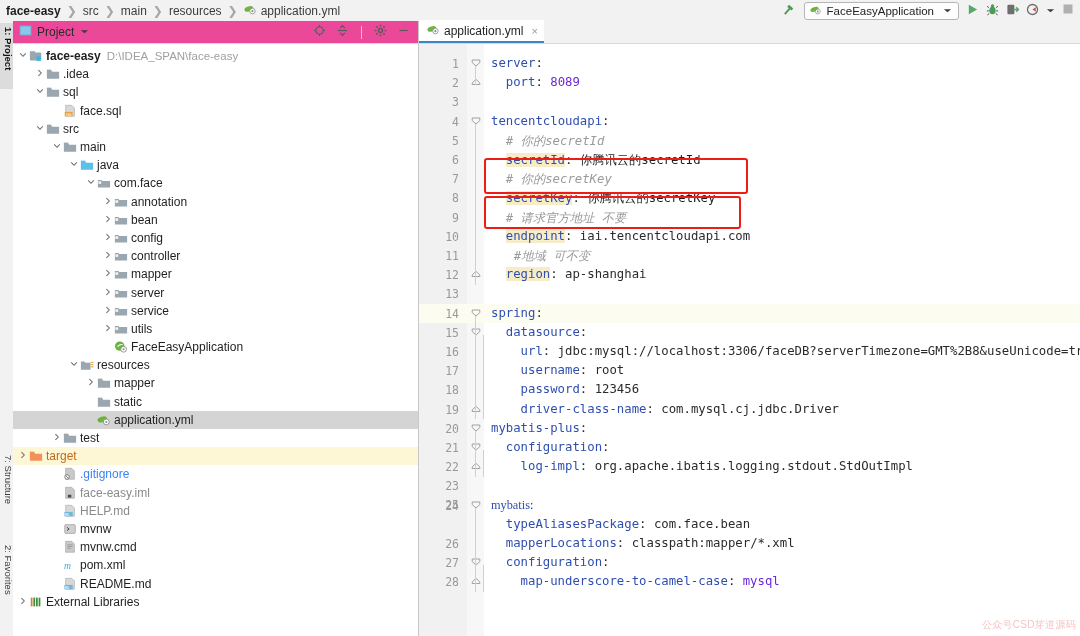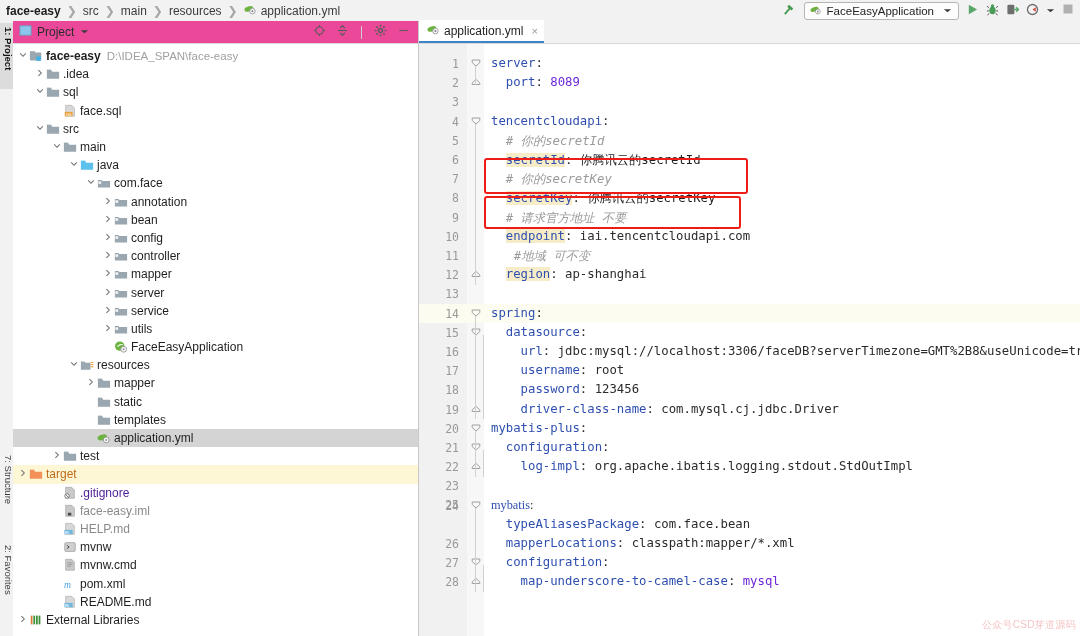--- a/index.html
+++ b/index.html
@@ -70,21 +70,21 @@
   .arrow{
     width:11px;min-width:11px;display:inline-block;text-align:center;
     color:#6e6e6e;font-size:9px;line-height:1;
   }
   .ico{width:15px;min-width:15px;display:flex;align-items:center;justify-content:center;margin-right:3px;}
   .lbl{color:#1f1f1f;}
   .lbl.bold{font-weight:bold;}
   .path{color:#a0a0a0;margin-left:6px;font-size:11.5px;}
   .lbl.orange{color:#c06a1b;}
   .lbl.gray{color:#8a8a8a;}
-  .lbl.red{color:#4c1d95;}
+  .lbl.red{color:#3b82f6;}
 
   
   .editor{
     position:absolute;left:419px;top:21px;width:661px;height:615px;background:#ffffff;
   }
   .tabbar{
     height:22px;background:#f2f2f2;border-bottom:1px solid #d9d9d9;
     display:flex;align-items:flex-end;
   }
   .tab{
@@ -504,30 +504,20 @@
         </div>
         <div class="row" style="padding-left: 72px;">
           <span class="arrow"></span>
           <span class="ico">
             <svg width="14" height="14" viewBox="0 0 16 16">
               <path d="M1 4 h5 l1.3 1.5 H15 v8 H1 Z" fill="#9aa7b0"></path>
               <rect x="1" y="3" width="5" height="1.6" fill="#9aa7b0"></rect>
             </svg>
           </span>
           <span class="lbl">static</span>
-        </div>
-        <div class="row" style="padding-left: 72px;">
-          <span class="arrow"></span>
-          <span class="ico">
-            <svg width="14" height="14" viewBox="0 0 16 16">
-              <path d="M1 4 h5 l1.3 1.5 H15 v8 H1 Z" fill="#9aa7b0"></path>
-              <rect x="1" y="3" width="5" height="1.6" fill="#9aa7b0"></rect>
-            </svg>
-          </span>
-          <span class="lbl">templates</span>
         </div>
         <div class="row sel" style="padding-left: 72px;">
           <span class="arrow"></span>
           <span class="ico">
             <svg width="14" height="14" viewBox="0 0 16 16">
               <ellipse cx="6" cy="7.2" rx="5.6" ry="3.1" transform="rotate(-18 6 7.2)" fill="#6cb33f"></ellipse>
               <circle cx="10.6" cy="10.2" r="3.3" fill="#ffffff" stroke="#8c8c8c" stroke-width="1"></circle>
               <circle cx="10.6" cy="10.2" r="1.2" fill="#8c8c8c"></circle>
             </svg>
           </span>

